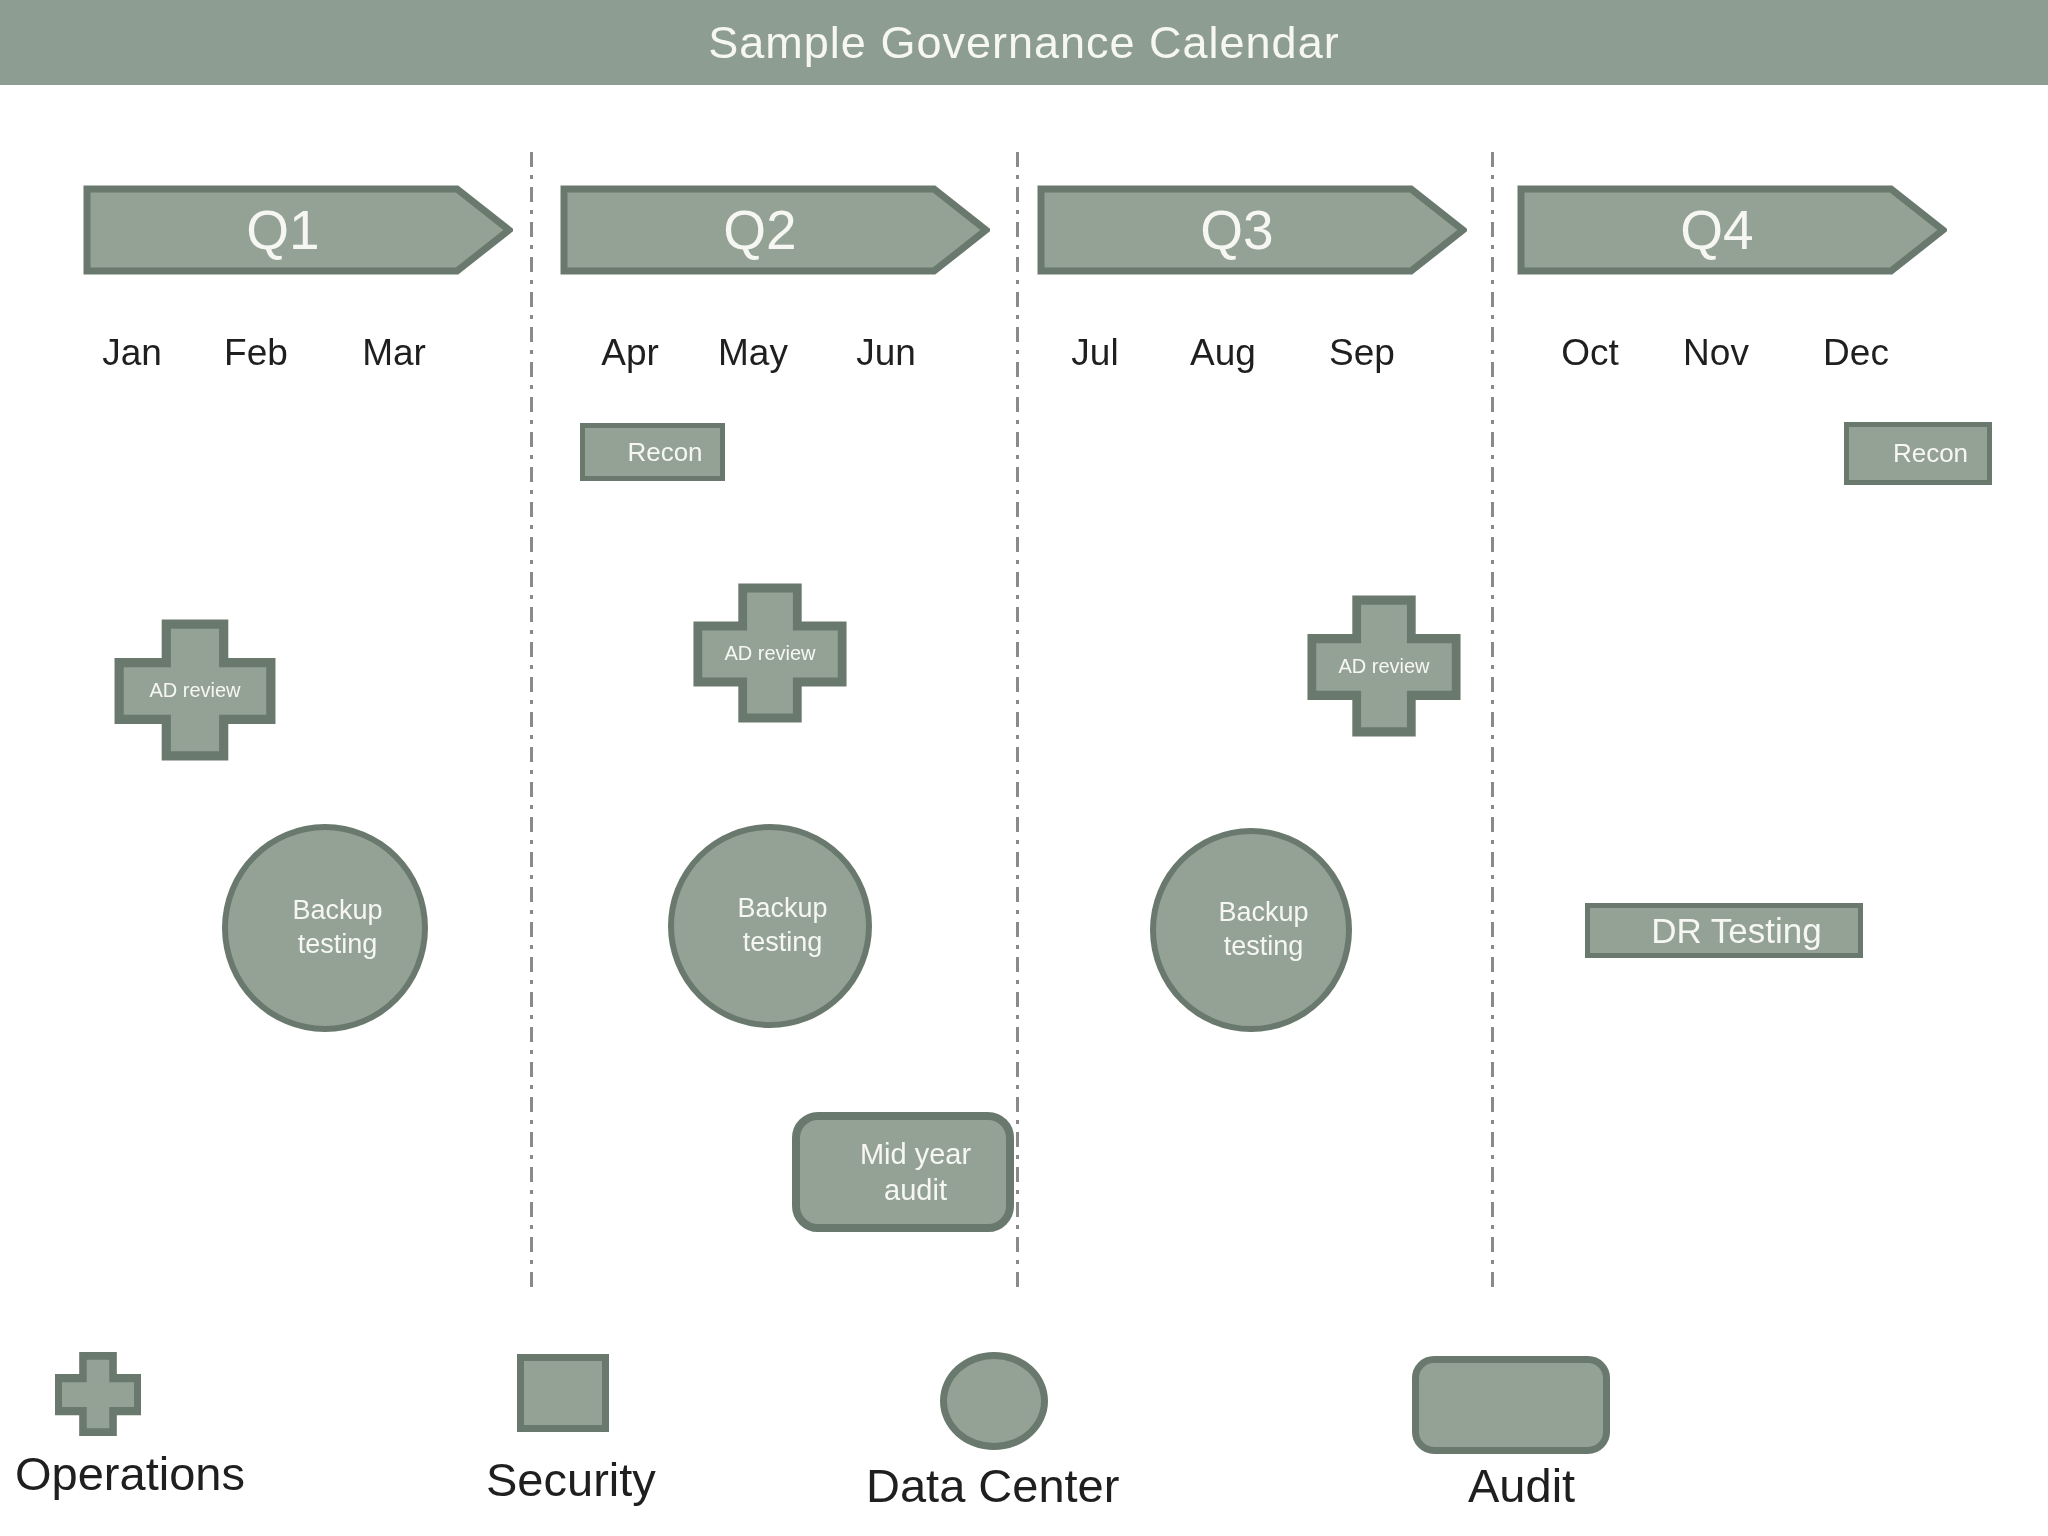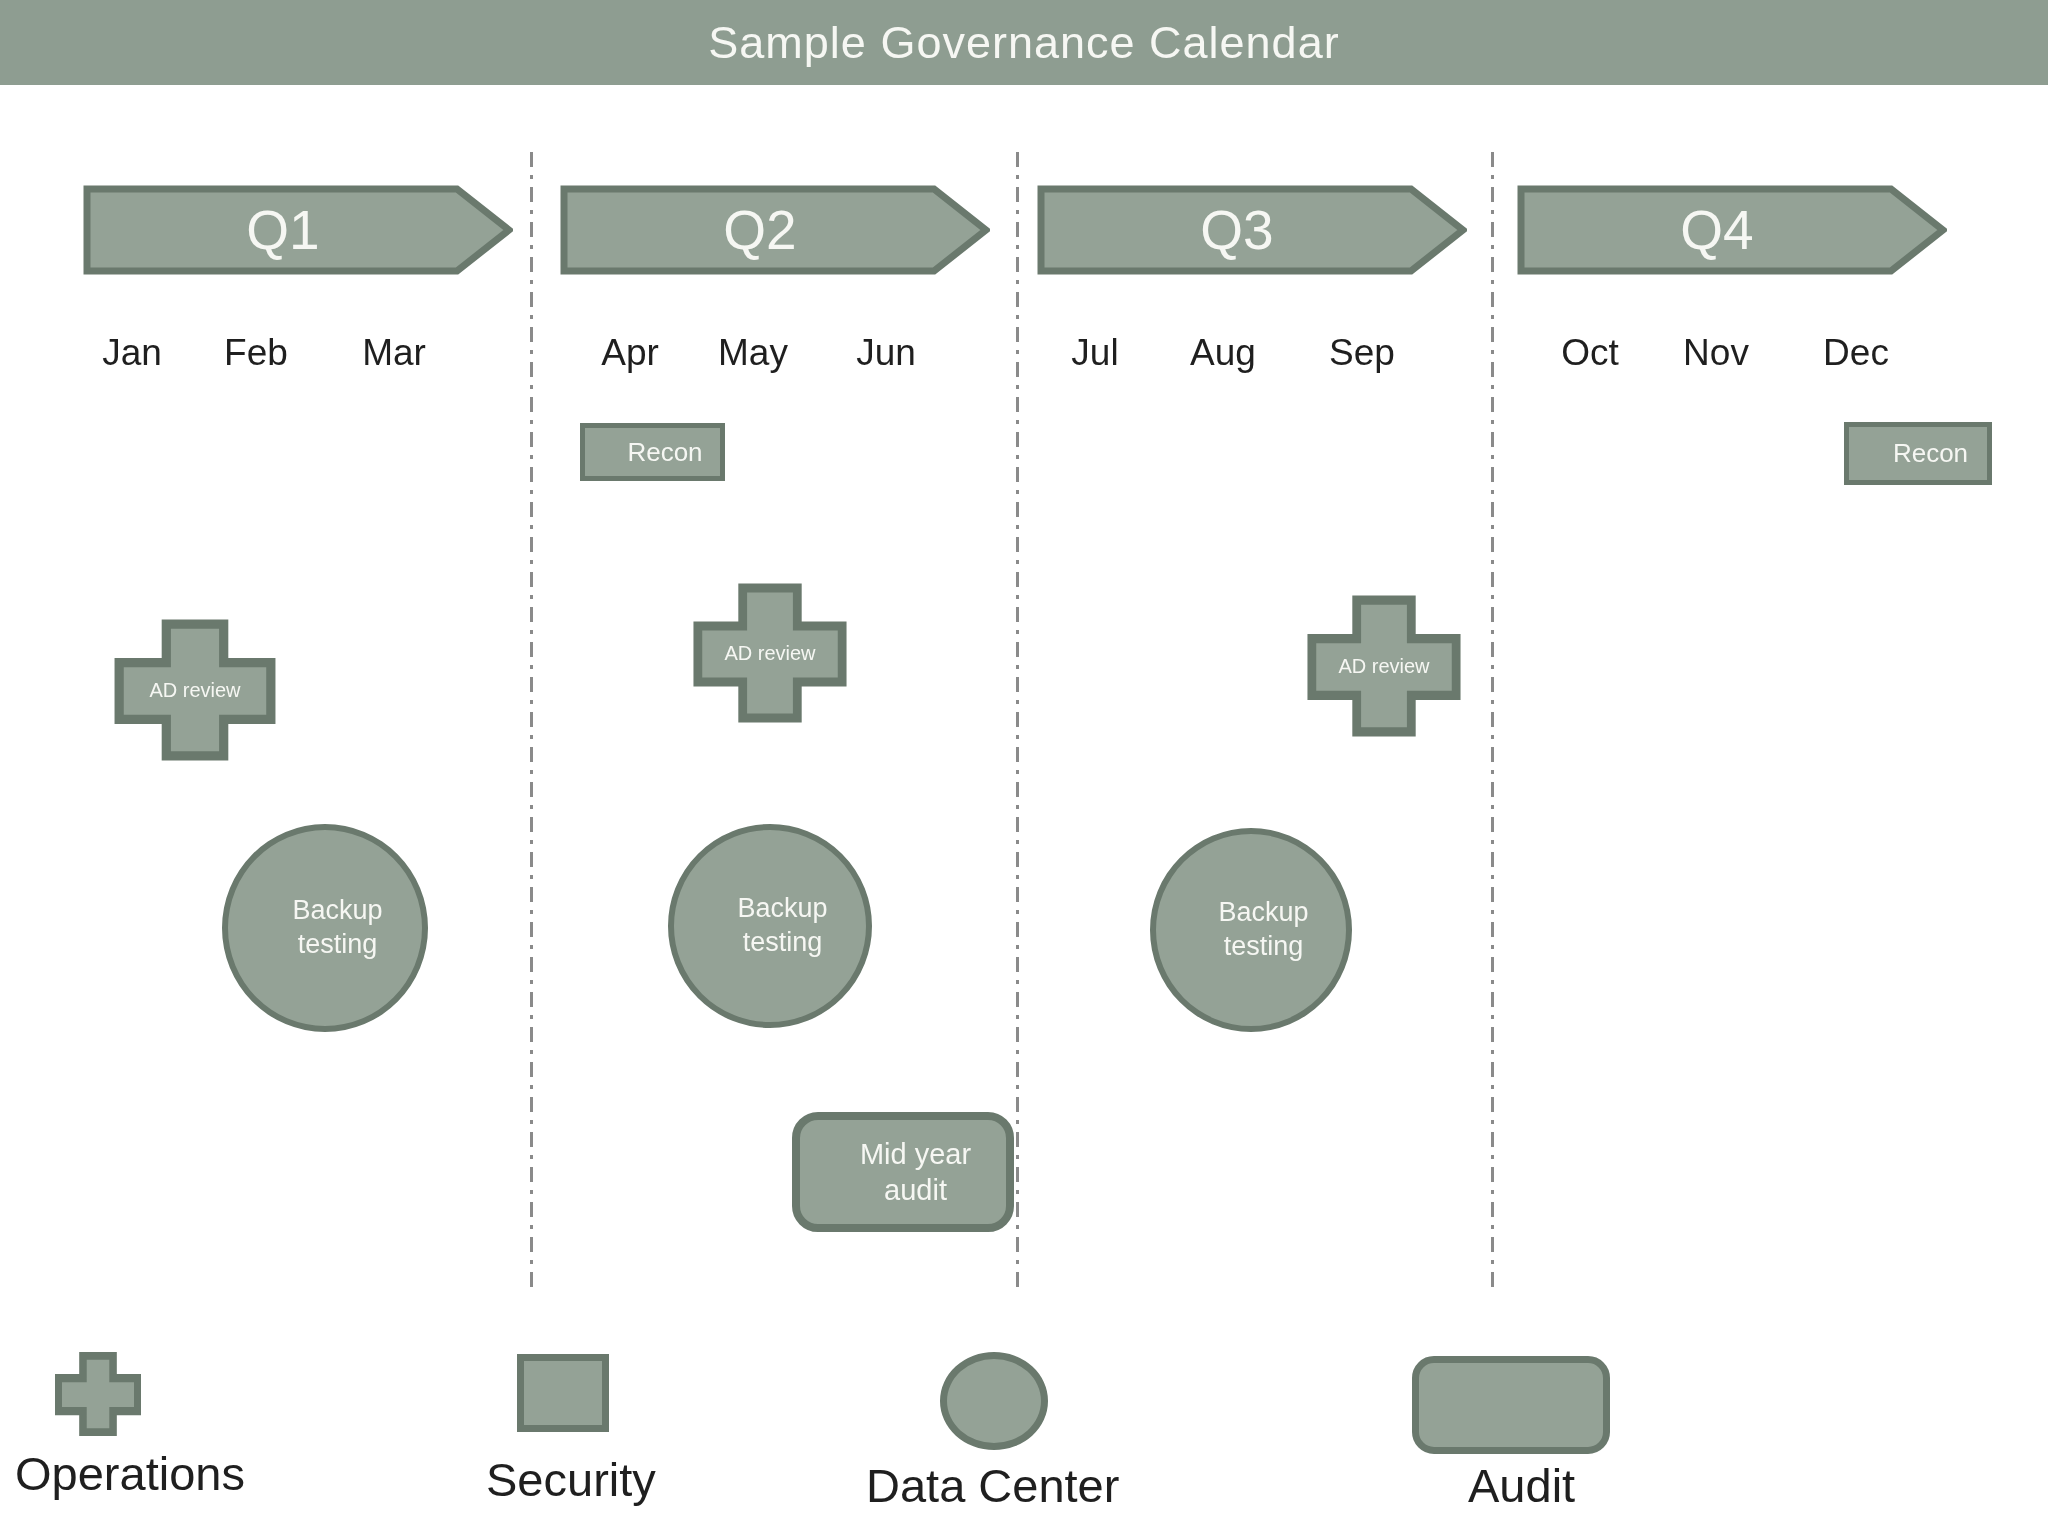--- a/index.html
+++ b/index.html
@@ -163,20 +163,23 @@
     <span class="wrapbox">Backup testing</span>
   </div>
   <div class="shape circle" style="left:1150px;top:828px;width:202px;height:204px;font-size:27px">
     <span class="wrapbox">Backup testing</span>
   </div>
 
   <div class="shape rounded" style="left:792px;top:1112px;width:222px;height:120px;font-size:29px">
     <span class="wrapbox" style="max-width:150px">Mid year audit</span>
   </div>
 
+  <div class="shape" style="left:1585px;top:903px;width:278px;height:55px;font-size:35px">
+    <span>DR Testing</span>
+  </div>
 
   <div class="crossbox" style="left:55px;top:1352px;width:86px;height:84px">
     <svg viewBox="0 0 160 142" preserveAspectRatio="none">
       <polygon points="52,6 108,6 108,44 154,44 154,100 108,100 108,136 52,136 52,100 6,100 6,44 52,44" fill="var(--shape-fill)" stroke="var(--shape-border)" stroke-width="14"></polygon>
     </svg>
   </div>
   <span class="legend-label" style="left:15px;top:1446px">Operations</span>
 
   <div class="legend-shape" style="left:517px;top:1354px;width:92px;height:78px"></div>
   <span class="legend-label" style="left:486px;top:1452px">Security</span>

